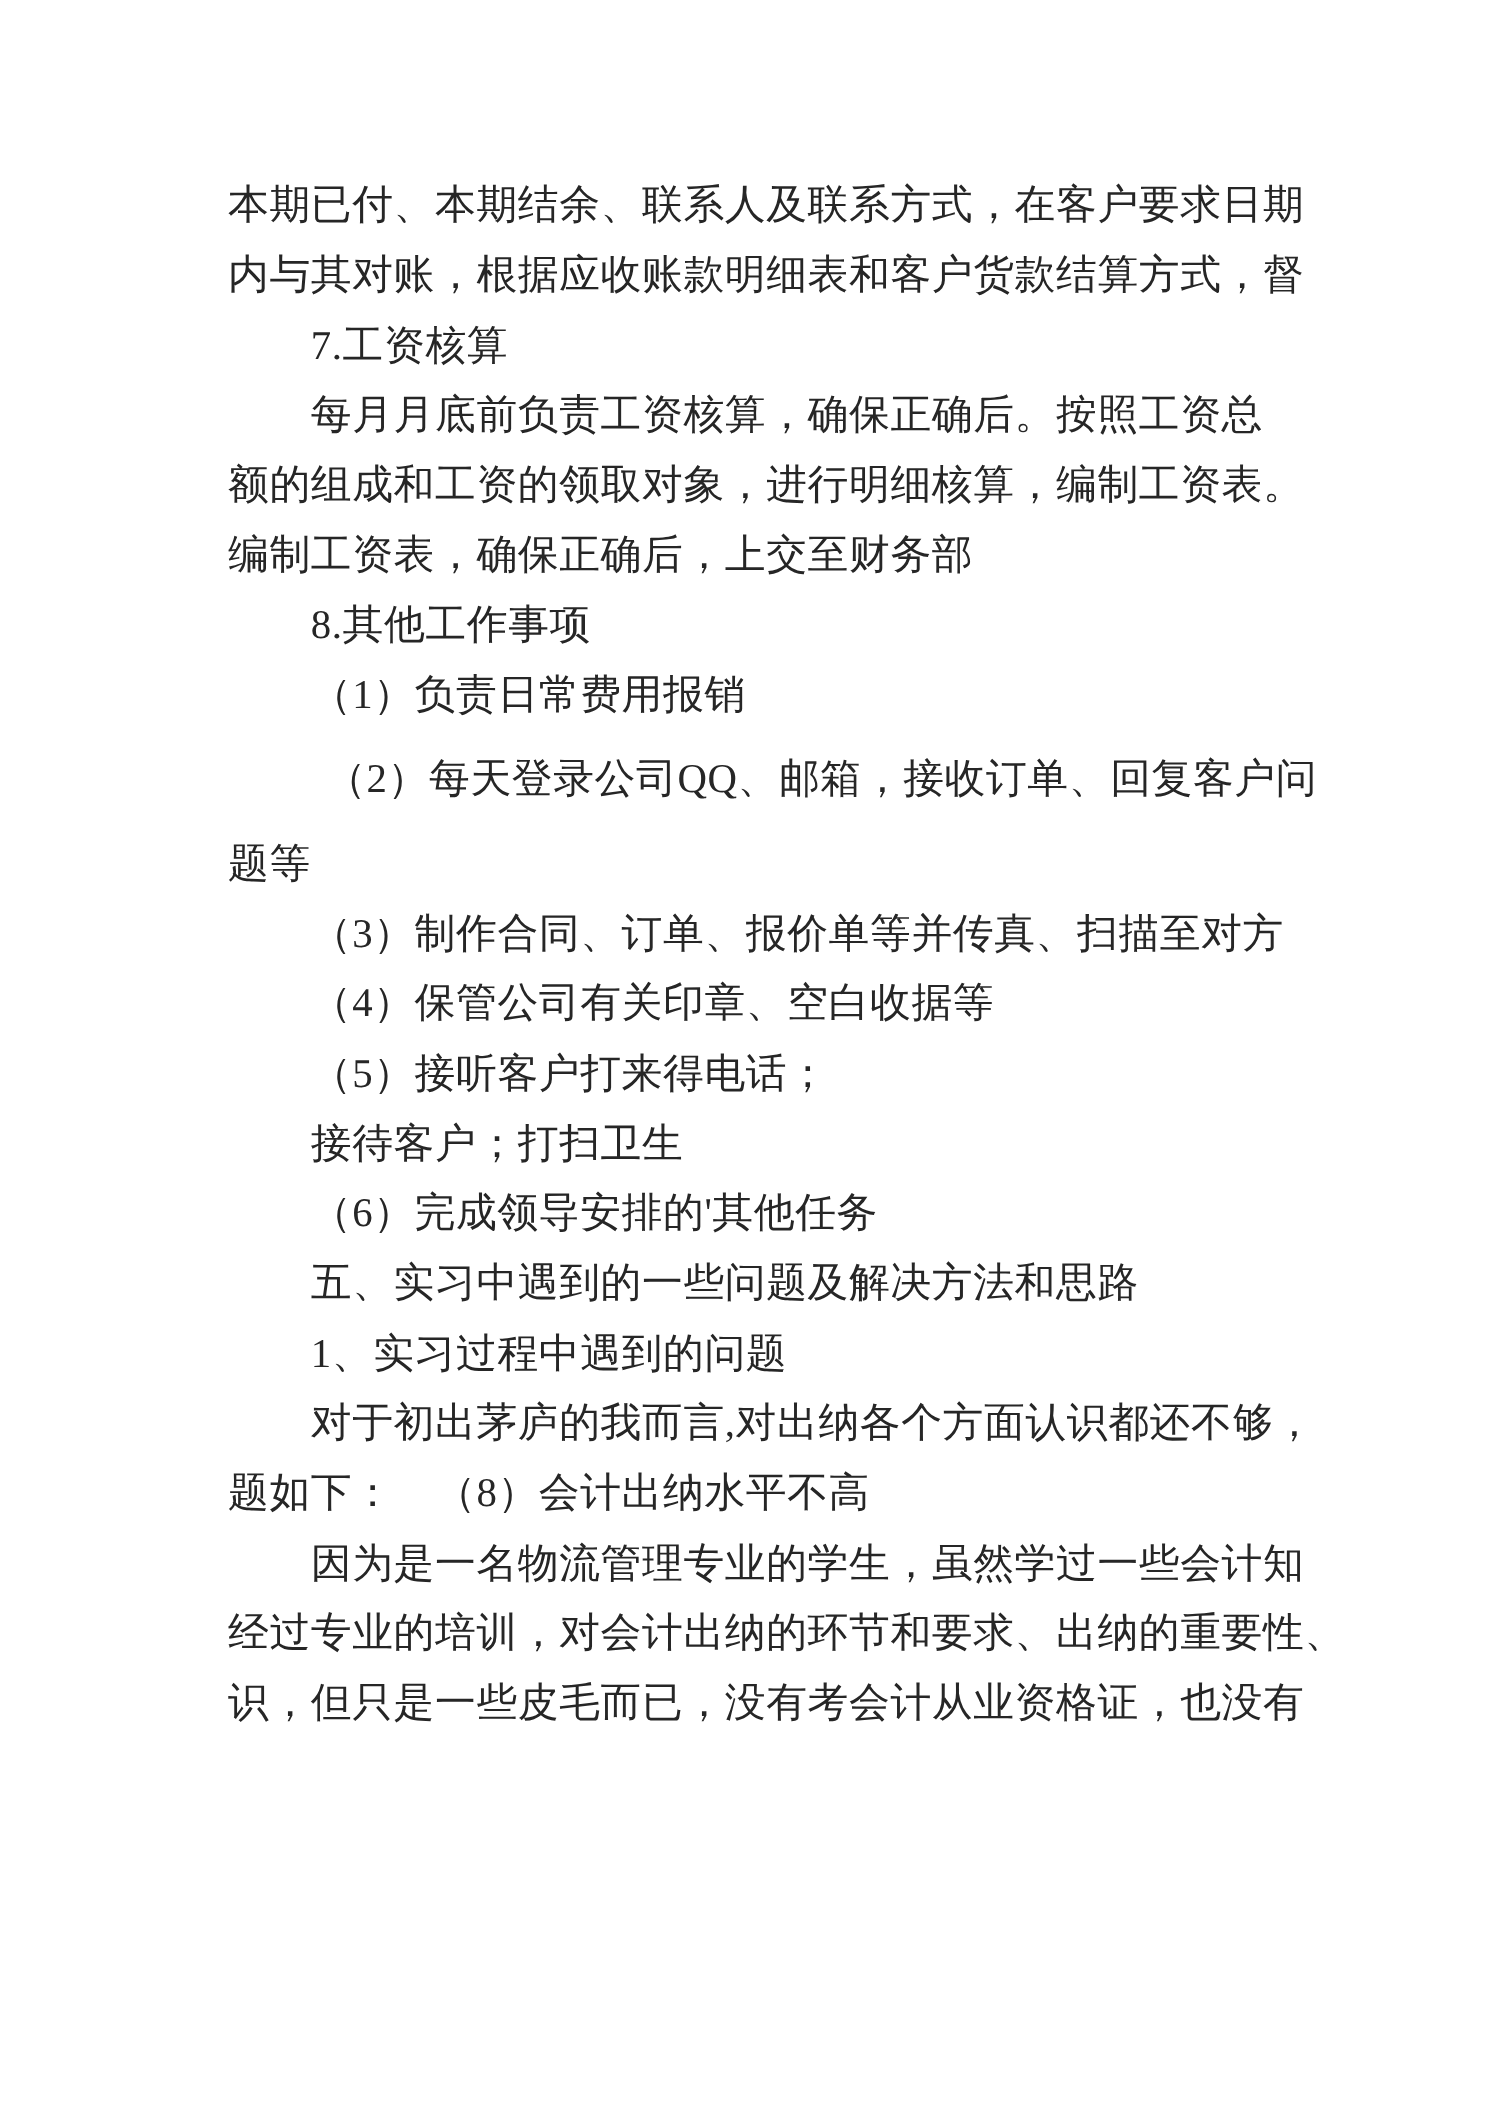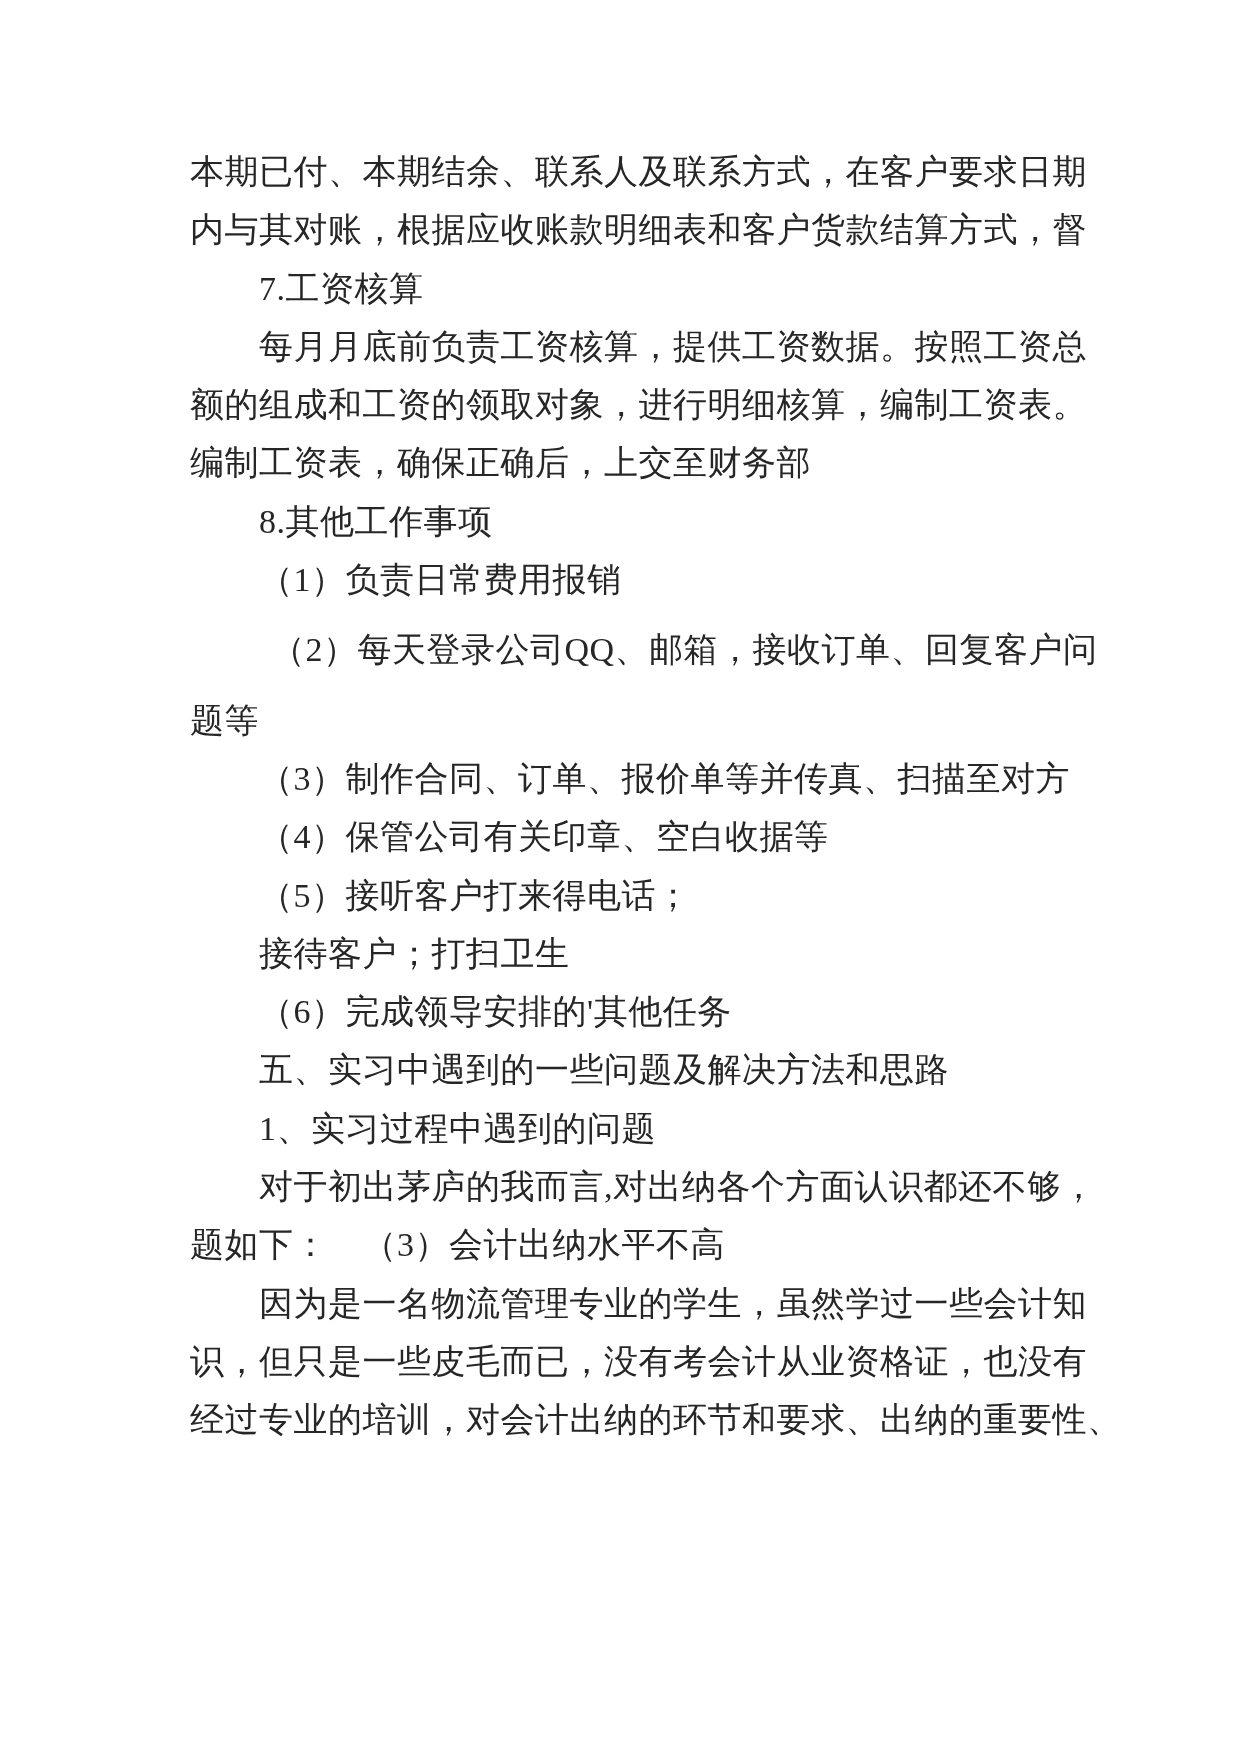--- a/index.html
+++ b/index.html
@@ -35,33 +35,33 @@
   }
 </style>
 </head>
 <body>
 
 <div class="page">
   <div class="content">
     <p class="line" style="margin: 0px;">本期已付、本期结余、联系人及联系方式，在客户要求日期</p>
     <p class="line" style="margin: 0px; font-family: Liberation Serif, serif;">内与其对账，根据应收账款明细表和客户货款结算方式，督</p>
     <p class="line indent" style="margin: 0px;">7.工资核算</p>
-    <p class="line indent" style="margin: 0px;">每月月底前负责工资核算，提供工资数据。按照工资总</p>
+    <p class="line indent" style="margin: 0px;">每月月底前负责工资核算，确保正确后。按照工资总</p>
     <p class="line" style="margin: 0px;">额的组成和工资的领取对象，进行明细核算，编制工资表。</p>
     <p class="line" style="margin: 0px;">编制工资表，确保正确后，上交至财务部</p>
     <p class="line indent" style="margin: 0px;">8.其他工作事项</p>
     <p class="line indent" style="margin: 0px;">（1）负责日常费用报销</p>
     <p class="line indent" style="margin: 12px;">（2）每天登录公司QQ、邮箱，接收订单、回复客户问</p>
     <p class="line" style="margin: 0px;">题等</p>
     <p class="line indent" style="margin: 0px;">（3）制作合同、订单、报价单等并传真、扫描至对方</p>
     <p class="line indent" style="margin: 0px;">（4）保管公司有关印章、空白收据等</p>
     <p class="line indent" style="margin: 0px;">（5）接听客户打来得电话；</p>
     <p class="line indent" style="margin: 0px;">接待客户；打扫卫生</p>
     <p class="line indent" style="margin: 0px;">（6）完成领导安排的'其他任务</p>
     <p class="line indent" style="margin: 0px;">五、实习中遇到的一些问题及解决方法和思路</p>
     <p class="line indent" style="margin: 0px;">1、实习过程中遇到的问题</p>
     <p class="line indent" style="margin: 0px;">对于初出茅庐的我而言,对出纳各个方面认识都还不够，</p>
-    <p class="line" style="margin: 0px;">题如下：　（3）会计出纳水平不高</p>
+    <p class="line" style="margin: 0px;">题如下：　（8）会计出纳水平不高</p>
     <p class="line indent" style="margin: 0px;">因为是一名物流管理专业的学生，虽然学过一些会计知</p>
+    <p class="line" style="margin: 0px;">经过专业的培训，对会计出纳的环节和要求、出纳的重要性、</p>
     <p class="line" style="margin: 0px;">识，但只是一些皮毛而已，没有考会计从业资格证，也没有</p>
-    <p class="line" style="margin: 0px;">经过专业的培训，对会计出纳的环节和要求、出纳的重要性、</p>
   </div>
 </div>
 
 </body></html>

